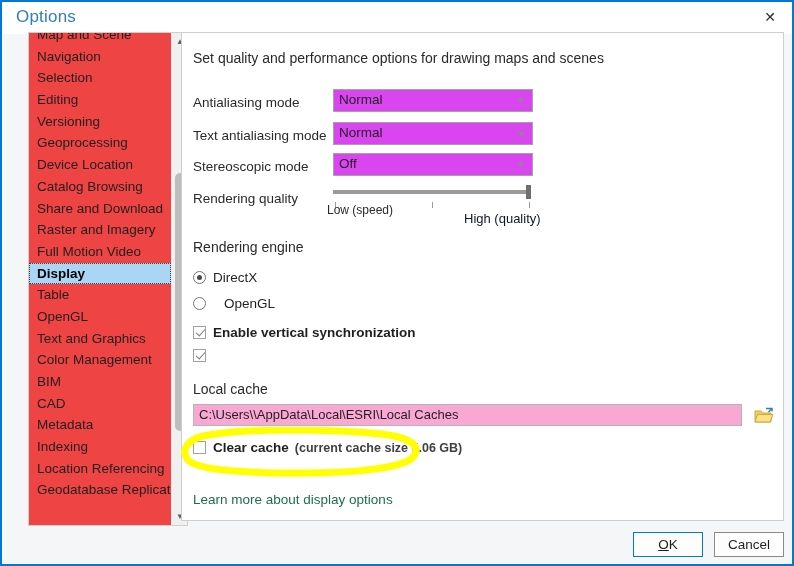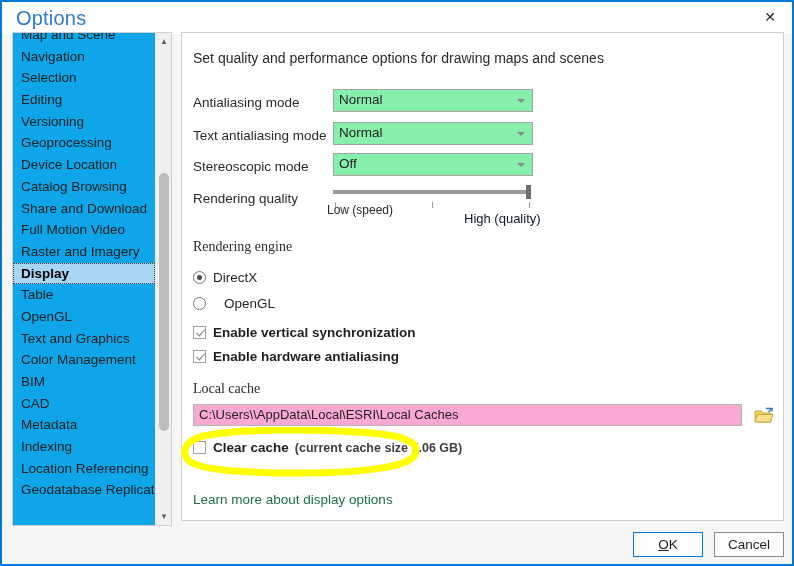--- a/index.html
+++ b/index.html
@@ -20,40 +20,40 @@
   
   #titlebar {
     position: absolute;
     left: 0; top: 0;
     width: 790px; height: 32px;
     background: #ffffff;
   }
   #title-text {
     position: absolute;
     left: 14px; top: 5px;
-    font-size: 20px;
+    font-size: 17px;
     color: #2f7dc0;
     letter-spacing: 0.2px;
   }
   #close-btn {
     position: absolute;
     right: 0px; top: 0px;
     width: 44px; height: 30px;
     display: flex; align-items: center; justify-content: center;
     cursor: pointer;
     color: #2b2b2b;
     font-size: 14px;
   }
 
   
   #sidebar {
     position: absolute;
-    left: 10px; top: 30px;
+    left: 26px; top: 30px;
     width: 160px; height: 494px;
-    background: #0ea5e9;
+    background: #ef4444;
     border: 1px solid #cfcfcf;
     box-sizing: border-box;
     overflow: hidden;
   }
   #sidebar-list {
     position: absolute;
     left: 0; top: -9px;
     width: 142px;
   }
   .side-item {
@@ -118,21 +118,21 @@
   .field-label {
     position: absolute;
     font-size: 13.5px;
     color: #2a2a2a;
     white-space: nowrap;
   }
   .combo {
     position: absolute;
     width: 200px; height: 23px;
     border: 1px solid #a3a3a3;
-    background: #86efac;
+    background: #d946ef;
     box-sizing: border-box;
     cursor: pointer;
   }
   .combo .val {
     position: absolute;
     left: 5px; top: 2px;
     font-size: 13.5px;
     color: #1f1f1f;
   }
   .combo .caret {
@@ -177,21 +177,20 @@
   #slider-high {
     position: absolute;
     left: 131px; top: 28px;
     font-size: 13px; color: #0f172a;
     white-space: nowrap;
   }
   .section-title {
     position: absolute;
     font-size: 14px;
     color: #2a2a2a;
-    font-family: Liberation Serif, serif;
   }
   
   .radio-row {
     position: absolute;
     left: 11px;
     display: flex; align-items: center;
     cursor: pointer;
   }
   .radio {
     width: 13px; height: 13px;
@@ -308,22 +307,22 @@
     <div id="sidebar-list">
         <div class="side-item"><span>Map and Scene</span></div>
         <div class="side-item"><span>Navigation</span></div>
         <div class="side-item"><span>Selection</span></div>
         <div class="side-item"><span>Editing</span></div>
         <div class="side-item"><span>Versioning</span></div>
         <div class="side-item"><span>Geoprocessing</span></div>
         <div class="side-item"><span>Device Location</span></div>
         <div class="side-item"><span>Catalog Browsing</span></div>
         <div class="side-item"><span>Share and Download</span></div>
+        <div class="side-item"><span>Raster and Imagery</span></div>
         <div class="side-item"><span>Full Motion Video</span></div>
-        <div class="side-item"><span>Raster and Imagery</span></div>
         <div class="side-item selected"><span>Display</span></div>
         <div class="side-item"><span>Table</span></div>
         <div class="side-item"><span>OpenGL</span></div>
         <div class="side-item"><span>Text and Graphics</span></div>
         <div class="side-item"><span>Color Management</span></div>
         <div class="side-item"><span>BIM</span></div>
         <div class="side-item"><span>CAD</span></div>
         <div class="side-item"><span>Metadata</span></div>
         <div class="side-item"><span>Indexing</span></div>
         <div class="side-item"><span>Location Referencing</span></div>
@@ -379,21 +378,20 @@
       <span class="radio"></span>
       <span class="lbl">OpenGL</span>
     </div>
 
     <div class="check-row" style="top:292px;">
       <span class="cbox on"></span>
       <span class="lbl">Enable vertical synchronization</span>
     </div>
     <div class="check-row" style="top:316px;">
       <span class="cbox on"></span>
-      <span class="lbl">Enable hardware antialiasing</span>
     </div>
 
     <div class="section-title" style="left:11px; top:348px;">Local cache</div>
 
     <div id="path-box">
       <span class="val">C:\Users\\AppData\Local\ESRI\Local Caches</span>
     </div>
     <div id="browse-btn">
       <svg width="20" height="17" viewBox="0 0 20 17">
         <path d="M1 4 L1 15 L17 15 L17 6 L8.5 6 L7 4 Z" fill="#f3cf5c" stroke="#c9a93c" stroke-width="1"></path>

